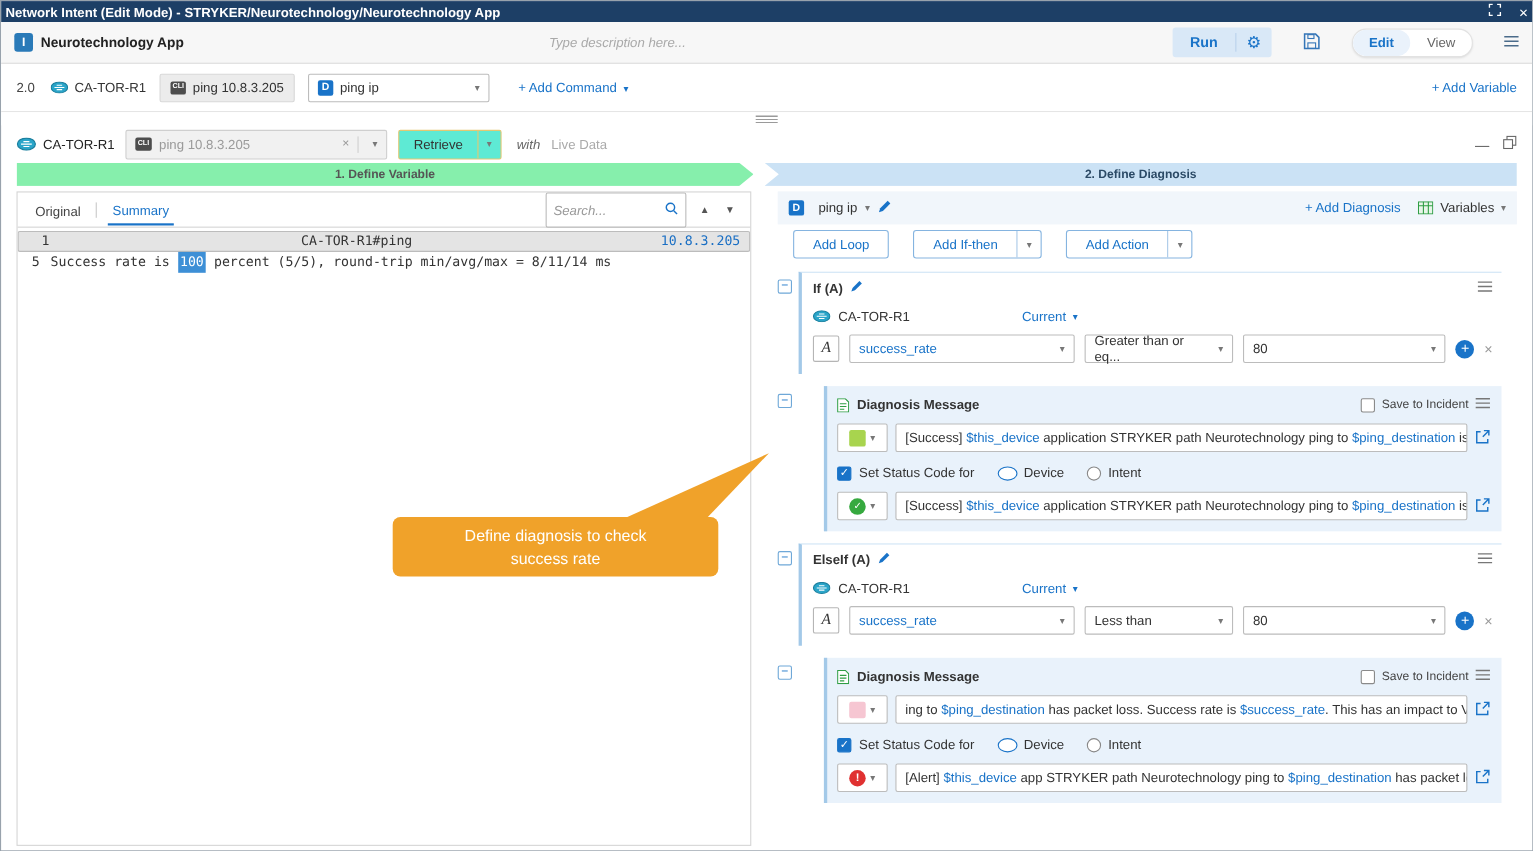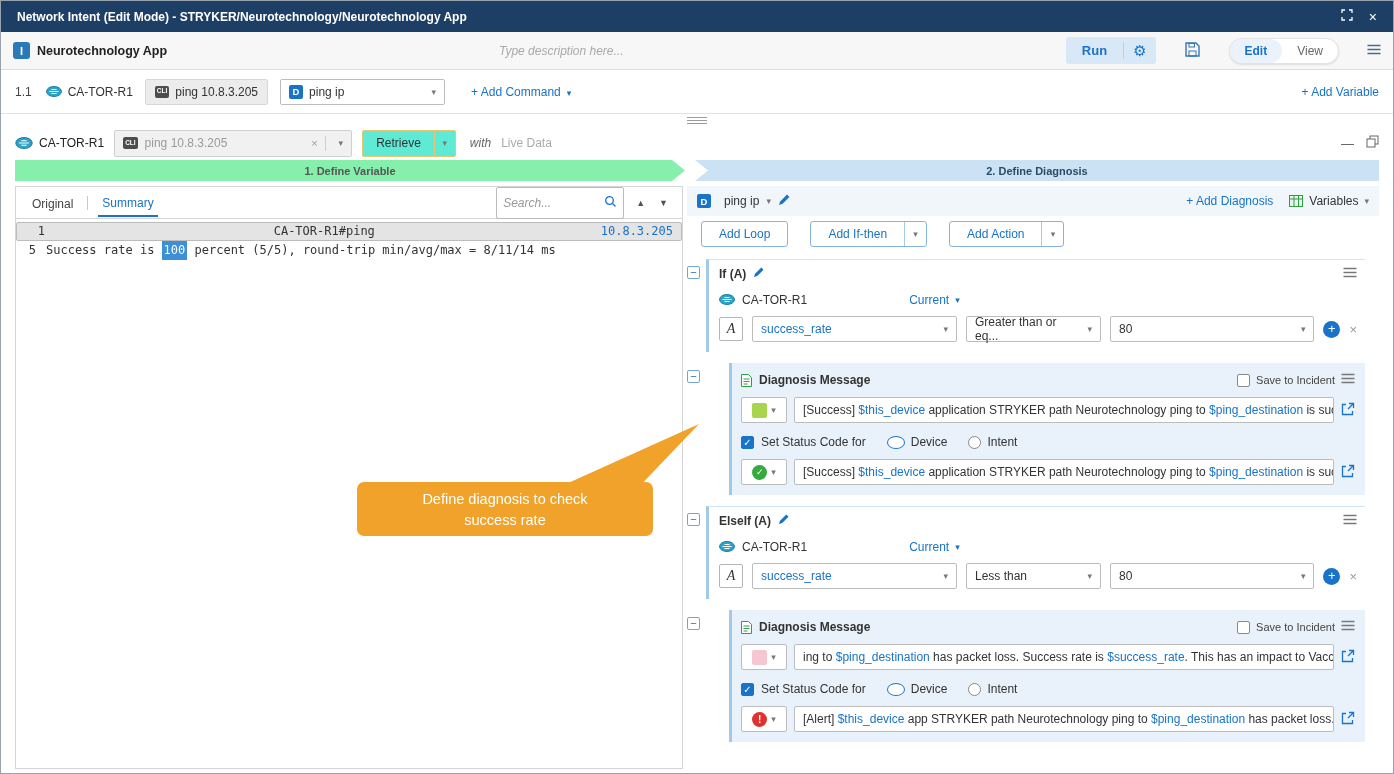--- a/index.html
+++ b/index.html
@@ -1,20 +1,20 @@
 <!DOCTYPE html>
 <html><head>
 <meta charset="utf-8">
 <style>
   * { margin:0; padding:0; box-sizing:border-box; }
   body { font-family:"Liberation Sans", sans-serif; font-size:12px; color:#333; background:#fff; }
   .window { width:1394px; height:774px; border:1px solid #98a2ac; display:flex; flex-direction:column; background:#fff; overflow:hidden; }
 
   
-  .titlebar { height:31px; background:#1d3f66; display:flex; align-items:center; padding:0 16px; flex:0 0 auto; }
+  .titlebar { height:19px; background:#1d3f66; display:flex; align-items:center; padding:0 4px; flex:0 0 auto; }
   .titlebar-text { color:#fff; font-weight:bold; font-size:12px; }
   .titlebar-right { margin-left:auto; display:flex; align-items:center; gap:16px; }
   .tb-close { color:#fff; font-size:14px; }
 
   
   .toolbar { height:38px; background:#f7f7f7; border-bottom:1px solid #dcdcdc; display:flex; align-items:center; padding:0 12px; position:relative; flex:0 0 auto; }
   .app-icon { width:17px; height:17px; background:#2a7ab8; border-radius:3px; color:#fff; font-weight:bold; font-size:11px; display:inline-flex; align-items:center; justify-content:center; margin-right:7px; }
   .app-name { font-weight:bold; font-size:12.5px; color:#222; }
   .desc-ph { position:absolute; left:498px; color:#a9a9a9; font-style:italic; font-size:12px; }
   .toolbar-right { margin-left:auto; display:flex; align-items:center; gap:28px; }
@@ -61,21 +61,21 @@
 
   
   .banner-row { display:flex; gap:10px; height:21px; flex:0 0 auto; }
   .banner { display:flex; align-items:center; justify-content:center; font-size:11px; font-weight:bold; }
   .banner-left { width:670px; background:#86efac; color:#555;
     clip-path:polygon(0 0, calc(100% - 13px) 0, 100% 50%, calc(100% - 13px) 100%, 0 100%); }
   .banner-right { flex:1; background:#cbe2f5; color:#2b4a66;
     clip-path:polygon(0 0, 100% 0, 100% 100%, 0 100%, 13px 50%); }
 
   
-  .content-row { display:flex; gap:4px; margin-top:5px; flex:1; min-height:0; padding-bottom:4px; }
+  .content-row { display:flex; gap:24px; margin-top:5px; flex:1; min-height:0; padding-bottom:4px; }
 
   
   .left-panel { width:668px; border:1px solid #d5d5d5; background:#fff; display:flex; flex-direction:column; }
   .vp-tabs { height:32px; border-bottom:1px solid #d5d5d5; display:flex; align-items:center; padding:0 12px; gap:10px; }
   .tab { font-size:12px; color:#444; padding:7px 4px 5px; }
   .tab.active { color:#1973c8; border-bottom:2px solid #1973c8; }
   .tab-div { width:1px; height:14px; background:#c9c9c9; }
   .search-box { margin-left:auto; border:1px solid #bbb; border-radius:2px; display:flex; align-items:center; width:128px; height:32px; padding:0 6px; background:#fff; }
   .search-box input { border:none; outline:none; flex:1; min-width:0; font-size:12px; font-style:italic; color:#555; font-family:"Liberation Sans",sans-serif; }
   .search-box input::placeholder { color:#999; }
@@ -182,21 +182,21 @@
       </span>
       <span>
         <svg width="14" height="11" viewBox="0 0 14 11">
             <path d="M0.5 1.5h13 M0.5 5.5h13 M0.5 9.5h13" stroke="#4a6b8a" stroke-width="1.4"></path>
           </svg>
       </span>
     </span>
   </div>
 
   <div class="command-row">
-    <span class="cmd-index">1.1</span>
+    <span class="cmd-index">2.0</span>
     <span class="device-chip">
       <svg width="16" height="11" viewBox="0 0 16 11">
           <ellipse cx="8" cy="5.5" rx="7.5" ry="5" fill="#2aa5c9" stroke="#1b7f9e"></ellipse>
           <path d="M3.5 5.5h9 M5.5 3.5h5 M5.5 7.5h5" stroke="#fff" stroke-width="1"></path>
         </svg>
       <span>CA-TOR-R1</span>
     </span>
     <span class="cli-chip">
       <span class="cli-badge">CLI</span>
       <span>ping 10.8.3.205</span>

